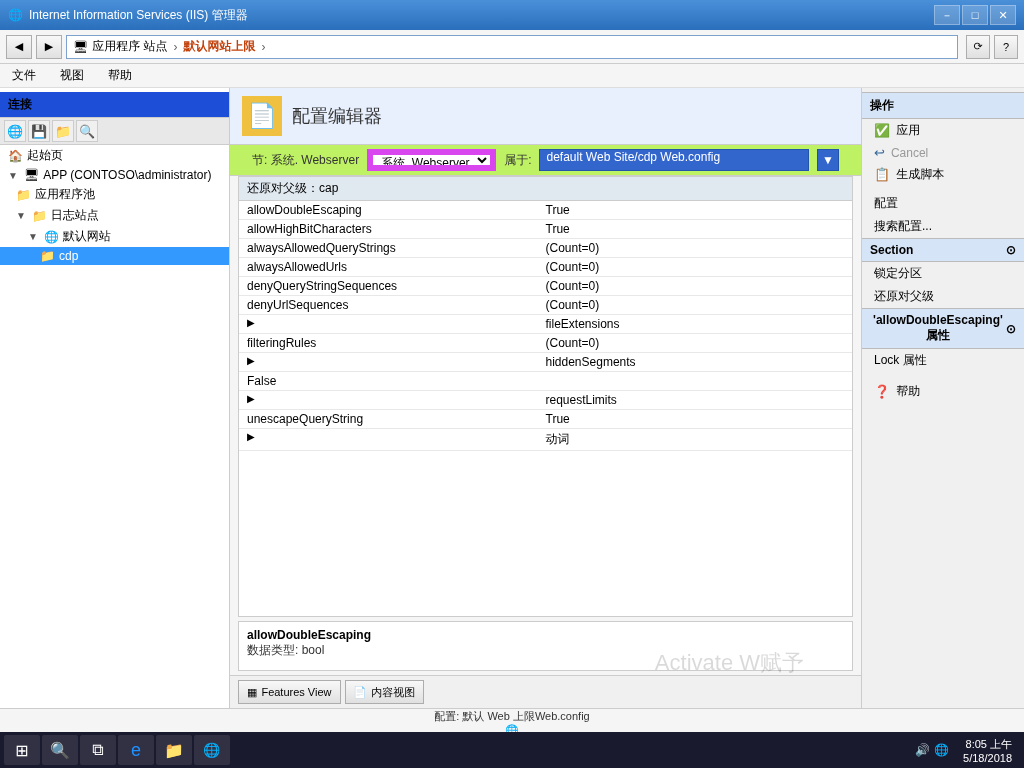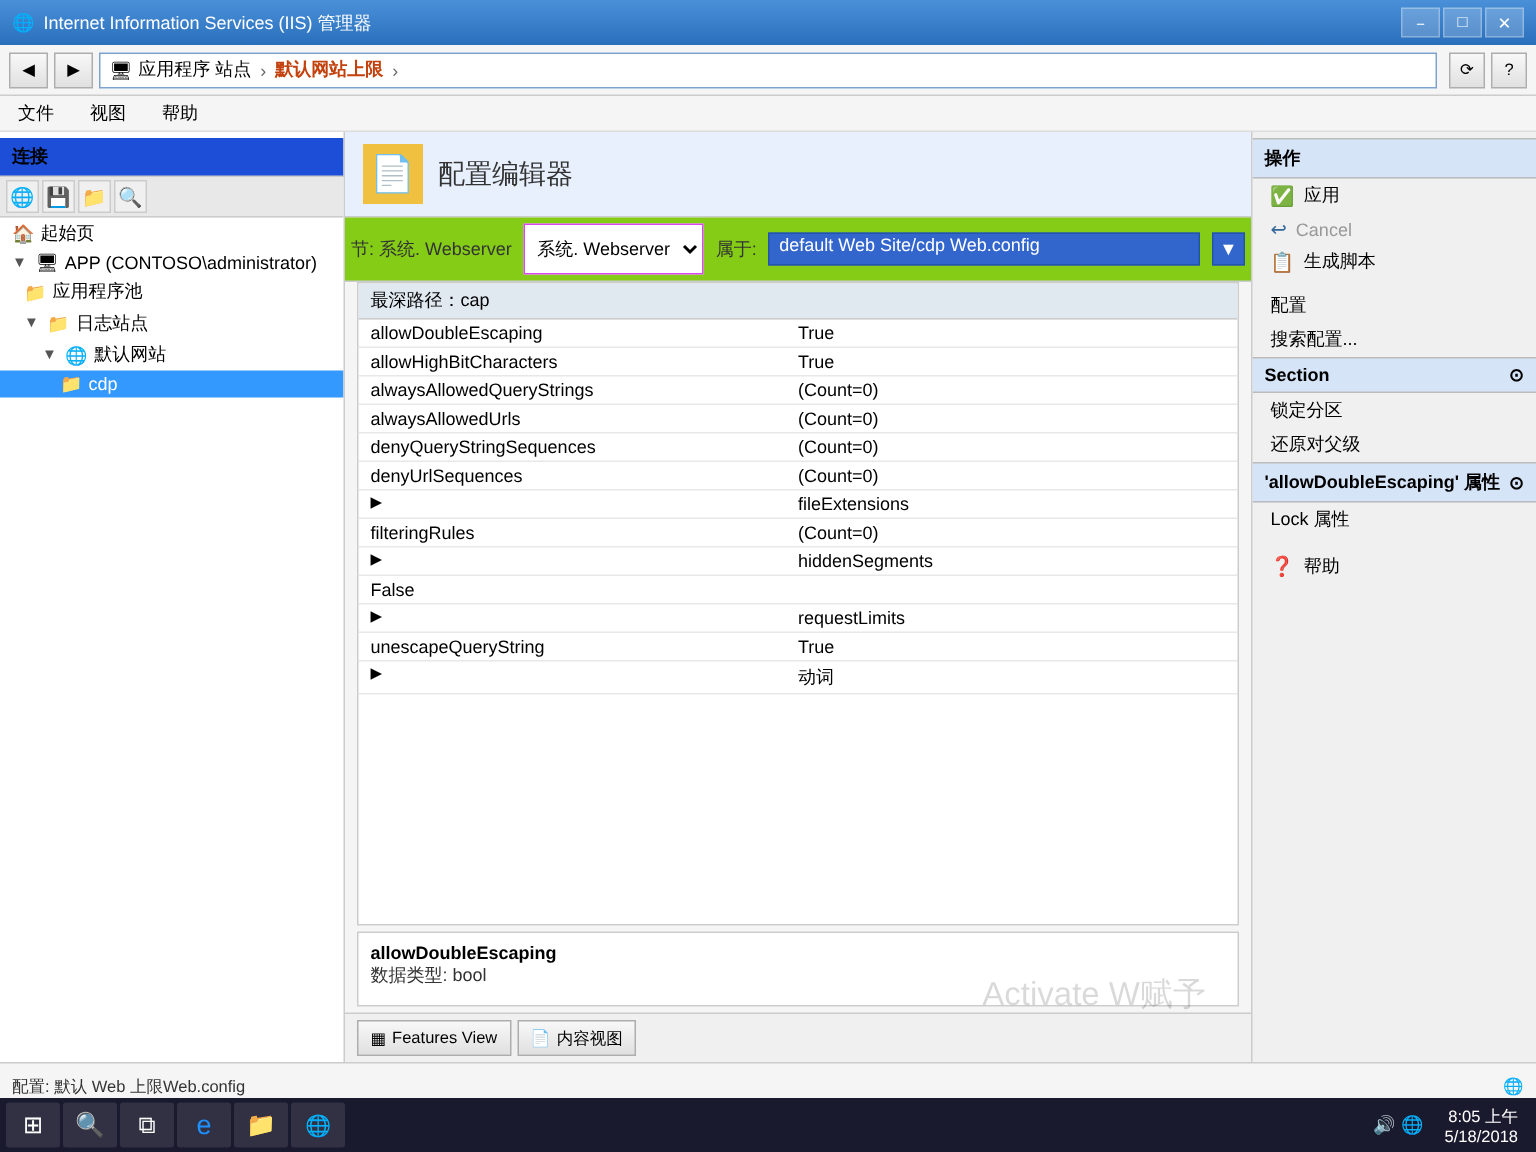--- a/index.html
+++ b/index.html
@@ -133,31 +133,31 @@
     #config-icon {
       width: 40px; height: 40px;
       background: #f0c040;
       display: flex; align-items: center; justify-content: center;
       font-size: 24px;
     }
     #config-title { font-size: 18px; font-weight: normal; color: #333; }
 
     
     #toolbar-row {
-      background: #84cc16;
-      padding: 4px 4px;
+      background: #bef264;
+      padding: 4px 22px;
       display: flex;
       align-items: center;
       gap: 8px;
       border-bottom: 1px solid #ccc;
     }
     .toolbar-label { font-size: 12px; color: #333; }
     .toolbar-select {
-      height: 34px;
-      border: 1px solid #d946ef;
+      height: 22px;
+      border: 6px solid #d946ef;
       background: white;
       font-size: 12px;
       padding: 0 4px;
       min-width: 120px;
     }
     .toolbar-input-box {
       flex: 1;
       height: 22px;
       background: #3366cc;
       color: white;
@@ -222,25 +222,26 @@
       padding: 0 8px;
       background: linear-gradient(to bottom, #f8f8f8, #e0e0e0);
       border: 1px solid #adadad;
       cursor: pointer;
       font-size: 11px;
       display: flex; align-items: center; gap: 4px;
     }
 
     
     #right-panel {
-      width: 190px;
+      width: 163px;
       background: #f0f0f0;
       border-left: 1px solid #ccc;
       overflow-y: auto;
       padding: 4px 0;
+      text-align: center;
     }
     .panel-section-header {
       background: #d6e4f7;
       padding: 4px 8px;
       font-weight: bold;
       font-size: 12px;
       border-bottom: 1px solid #bbb;
       border-top: 1px solid #bbb;
       display: flex;
       justify-content: space-between;
@@ -260,21 +261,21 @@
     
     #statusbar {
       height: 32px;
       background: #f5f5f5;
       border-top: 1px solid #ccc;
       display: flex;
       align-items: center;
       padding: 0 8px;
       font-size: 11px;
       color: #333;
-      justify-content: space-between;
+      flex-direction: column;
     }
 
     
     #taskbar {
       height: 36px;
       background: #1a1a2e;
       display: flex;
       align-items: center;
       padding: 0 4px;
       gap: 2px;
@@ -416,21 +417,21 @@
       <span class="toolbar-label">属于:</span>
       <div class="toolbar-input-box">
         <span>default Web Site/cdp Web.config</span>
       </div>
       <div class="toolbar-dropdown-btn">▼</div>
     </div>
 
     <div id="table-area">
 
       <div class="deepest-path-row">
-        <span>最深路径：cap</span>
+        <span>还原对父级：cap</span>
       </div>
 
       <div class="table-row" style="padding-left:8px;">
         <span>allowDoubleEscaping</span>
         <span>True</span>
       </div>
       <div class="table-row">
         <span>allowHighBitCharacters</span>
         <span>True</span>
       </div>

